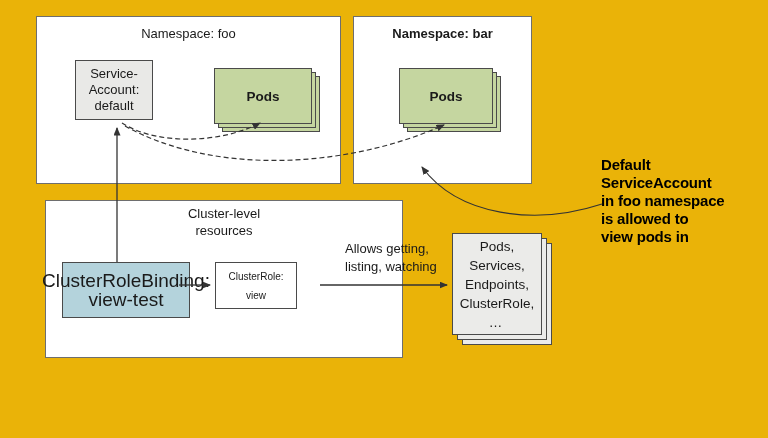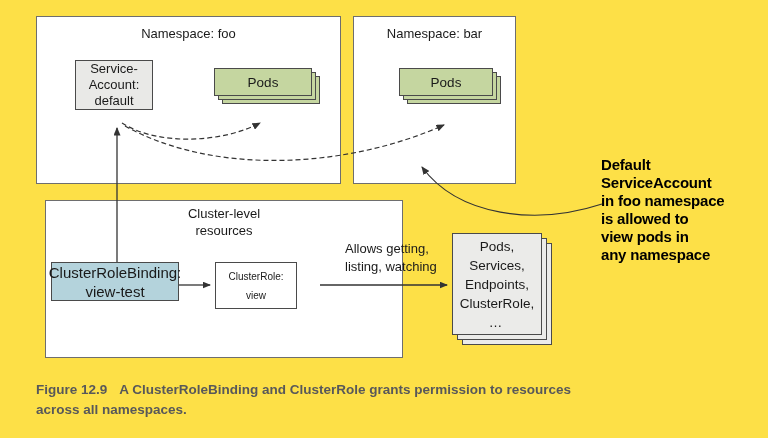--- a/index.html
+++ b/index.html
@@ -11,53 +11,53 @@
     --role-fill:#ffffff;
     --resources-fill:#ebebe9;
     --arrow:#333333;
     --caption-color:#58585a;
     --text:#1a1a1a;
   }
   html,body{margin:0;padding:0;background:#ffffff;}
   .stage{
     position:relative;width:768px;height:438px;overflow:hidden;
     font-family:"Liberation Sans","DejaVu Sans",sans-serif;
-    color:var(--text);background:#fde047;
+    color:var(--text);background:#eab308;
   }
   .outer-box{
     position:absolute;border:1.5px solid var(--namespace-border);
     background:#ffffff;box-sizing:border-box;
   }
   .ns-foo{left:36px;top:16px;width:305px;height:168px;}
-  .ns-bar{left:353px;top:16px;width:163px;height:168px;}
+  .ns-bar{left:353px;top:16px;width:179px;height:168px;font-weight:bold;}
   .cluster{left:45px;top:200px;width:358px;height:158px;}
   .box-title{
     position:absolute;left:0;width:100%;text-align:center;
     font-size:13px;line-height:17px;
   }
   .node{
     position:absolute;box-sizing:border-box;border:1.3px solid var(--box-border);
     display:flex;flex-direction:column;align-items:center;justify-content:center;
     text-align:center;font-size:13px;line-height:16px;z-index:2;
   }
-  .sa{left:75px;top:60px;width:78px;height:50px;background:var(--service-account-fill);}
-  .crb{left:51px;top:262px;width:128px;height:39px;background:var(--binding-fill);line-height:19px;font-size:15px;}
+  .sa{left:75px;top:60px;width:78px;height:60px;background:var(--service-account-fill);}
+  .crb{left:62px;top:262px;width:128px;height:56px;background:var(--binding-fill);line-height:19px;font-size:19px;}
   .cr{left:215px;top:262px;width:82px;height:47px;background:var(--role-fill);line-height:19px;font-size:10px;}
   .stack{position:absolute;z-index:2;}
   .stack .layer{
     position:absolute;width:100%;height:100%;box-sizing:border-box;
     border:1.2px solid var(--box-border);
   }
   .stack .front{
     position:absolute;width:100%;height:100%;box-sizing:border-box;
     border:1.2px solid var(--box-border);
     display:flex;flex-direction:column;align-items:center;justify-content:center;
     text-align:center;
   }
-  .pods-stack{width:98px;height:28px;}
+  .pods-stack{width:98px;height:56px;font-weight:bold;}
   .pods-stack .layer,.pods-stack .front{background:var(--pods-fill);font-size:13.5px;}
   .pods-foo{left:214px;top:68px;}
   .pods-bar{left:399px;top:68px;width:94px;}
   .res-stack{left:452px;top:233px;width:90px;height:102px;}
   .res-stack .layer,.res-stack .front{background:var(--resources-fill);}
   .res-stack .front{font-size:13.5px;line-height:19px;align-items:center;}
   .ellipsis-line{letter-spacing:3px;}
   .arrow-label{
     position:absolute;left:345px;top:240px;width:102px;text-align:left;
     font-size:13px;line-height:18px;z-index:2;
@@ -143,21 +143,20 @@
       <span class="ellipsis-line">…</span>
     </div>
   </div>
 
   <div class="annotation">
     <span>Default</span>
     <span>ServiceAccount</span>
     <span>in foo namespace</span>
     <span>is allowed to</span>
     <span>view pods in</span>
-    <span>any namespace</span>
   </div>
 
   <svg class="overlay" width="768" height="438" viewBox="0 0 768 438">
     <defs>
       <marker id="arw" markerWidth="9" markerHeight="7" refX="7.5" refY="3.5" orient="auto" markerUnits="userSpaceOnUse">
         <path d="M0,0 L8.5,3.5 L0,7 Z" fill="#333333"></path>
       </marker>
     </defs>
 
     <path d="M117,262 L117,128" stroke="#333333" stroke-width="1.3" fill="none" marker-end="url(#arw)"></path>
@@ -166,17 +165,14 @@
 
     <path d="M320,285 L447,285" stroke="#333333" stroke-width="1.3" fill="none" marker-end="url(#arw)"></path>
 
     <path d="M122,123 C158,146 222,143 260,123" stroke="#333333" stroke-width="1.2" fill="none" stroke-dasharray="5 3" marker-end="url(#arw)"></path>
 
     <path d="M125,126 C215,176 348,168 444,125" stroke="#333333" stroke-width="1.2" fill="none" stroke-dasharray="5 3" marker-end="url(#arw)"></path>
 
     <path d="M602,204 C535,226 458,216 422,167" stroke="#333333" stroke-width="1.2" fill="none" marker-end="url(#arw)"></path>
   </svg>
 
-  <div class="caption">
-    <span class="fig-label">Figure 12.9</span><span>A ClusterRoleBinding and ClusterRole grants permission to resources across all namespaces.</span>
-  </div>
 
 </div>
 
 </body></html>

